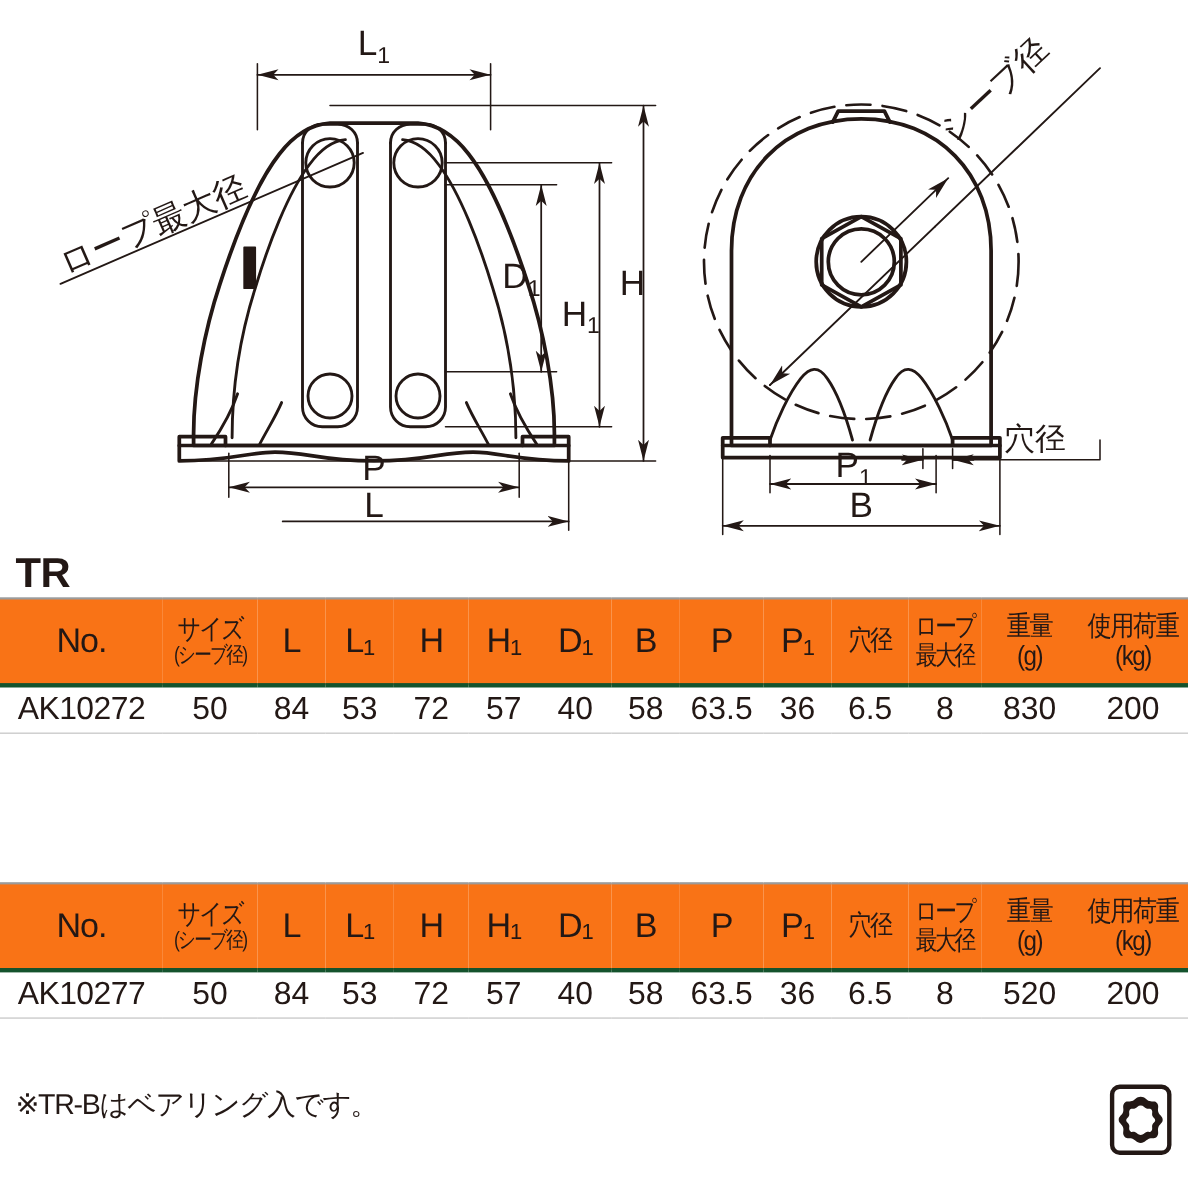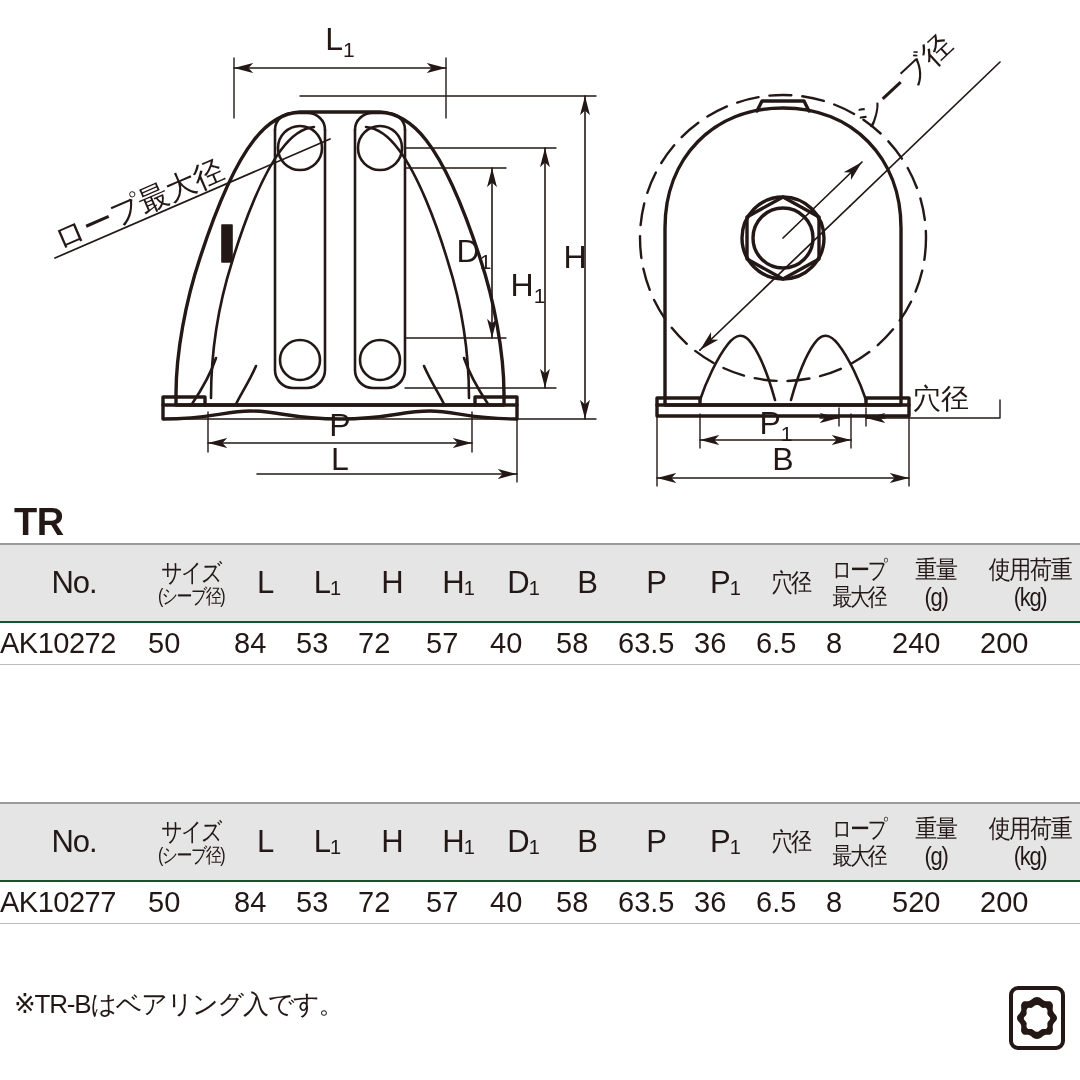--- a/index.html
+++ b/index.html
@@ -35,36 +35,37 @@
     position:absolute;
     left:0;
     width:1080px;
     border-collapse:collapse;
     table-layout:fixed;
   }
   #table-tr{top:543px;}
   #table-trb{top:802px;}
 
   .spec-table thead th{
-    background:#e5e5e5;
+    background:#f97316;
     border-top:2px solid #9b9b9b;
-    border-bottom:2px solid #14532d;
+    border-bottom:4px solid #14532d;
     font-weight:400;
     color:#231815;
     padding:0;
     height:76px;
     vertical-align:middle;
     text-align:center;
     line-height:1.02;
   }
   .spec-table tbody td{
     border-bottom:1.5px solid #bdbdbd;
     padding:0;
     height:41px;
     vertical-align:middle;
+    text-align:center;
     font-size:29px;
     color:#231815;
     line-height:1;
   }
   .spec-table tbody tr.row-a td{background:#ffffff;}
   .spec-table tbody tr.row-b td{background:#f3f3f3;border-bottom:2px solid #9b9b9b;}
   .spec-table tbody td.cell-no{font-size:29px;letter-spacing:-0.5px;}
 
   
   .h-main{font-size:31px;display:block;letter-spacing:-1px;}
@@ -349,21 +350,21 @@
           <td>84</td>
           <td>53</td>
           <td>72</td>
           <td>57</td>
           <td>40</td>
           <td>58</td>
           <td>63.5</td>
           <td>36</td>
           <td>6.5</td>
           <td>8</td>
-          <td>240</td>
+          <td>830</td>
           <td>200</td>
         </tr>
       </tbody>
   </table>
 
 
   <table class="spec-table" id="table-trb">
     <colgroup>
       <col style="width:148px">
         <col style="width:86px">

